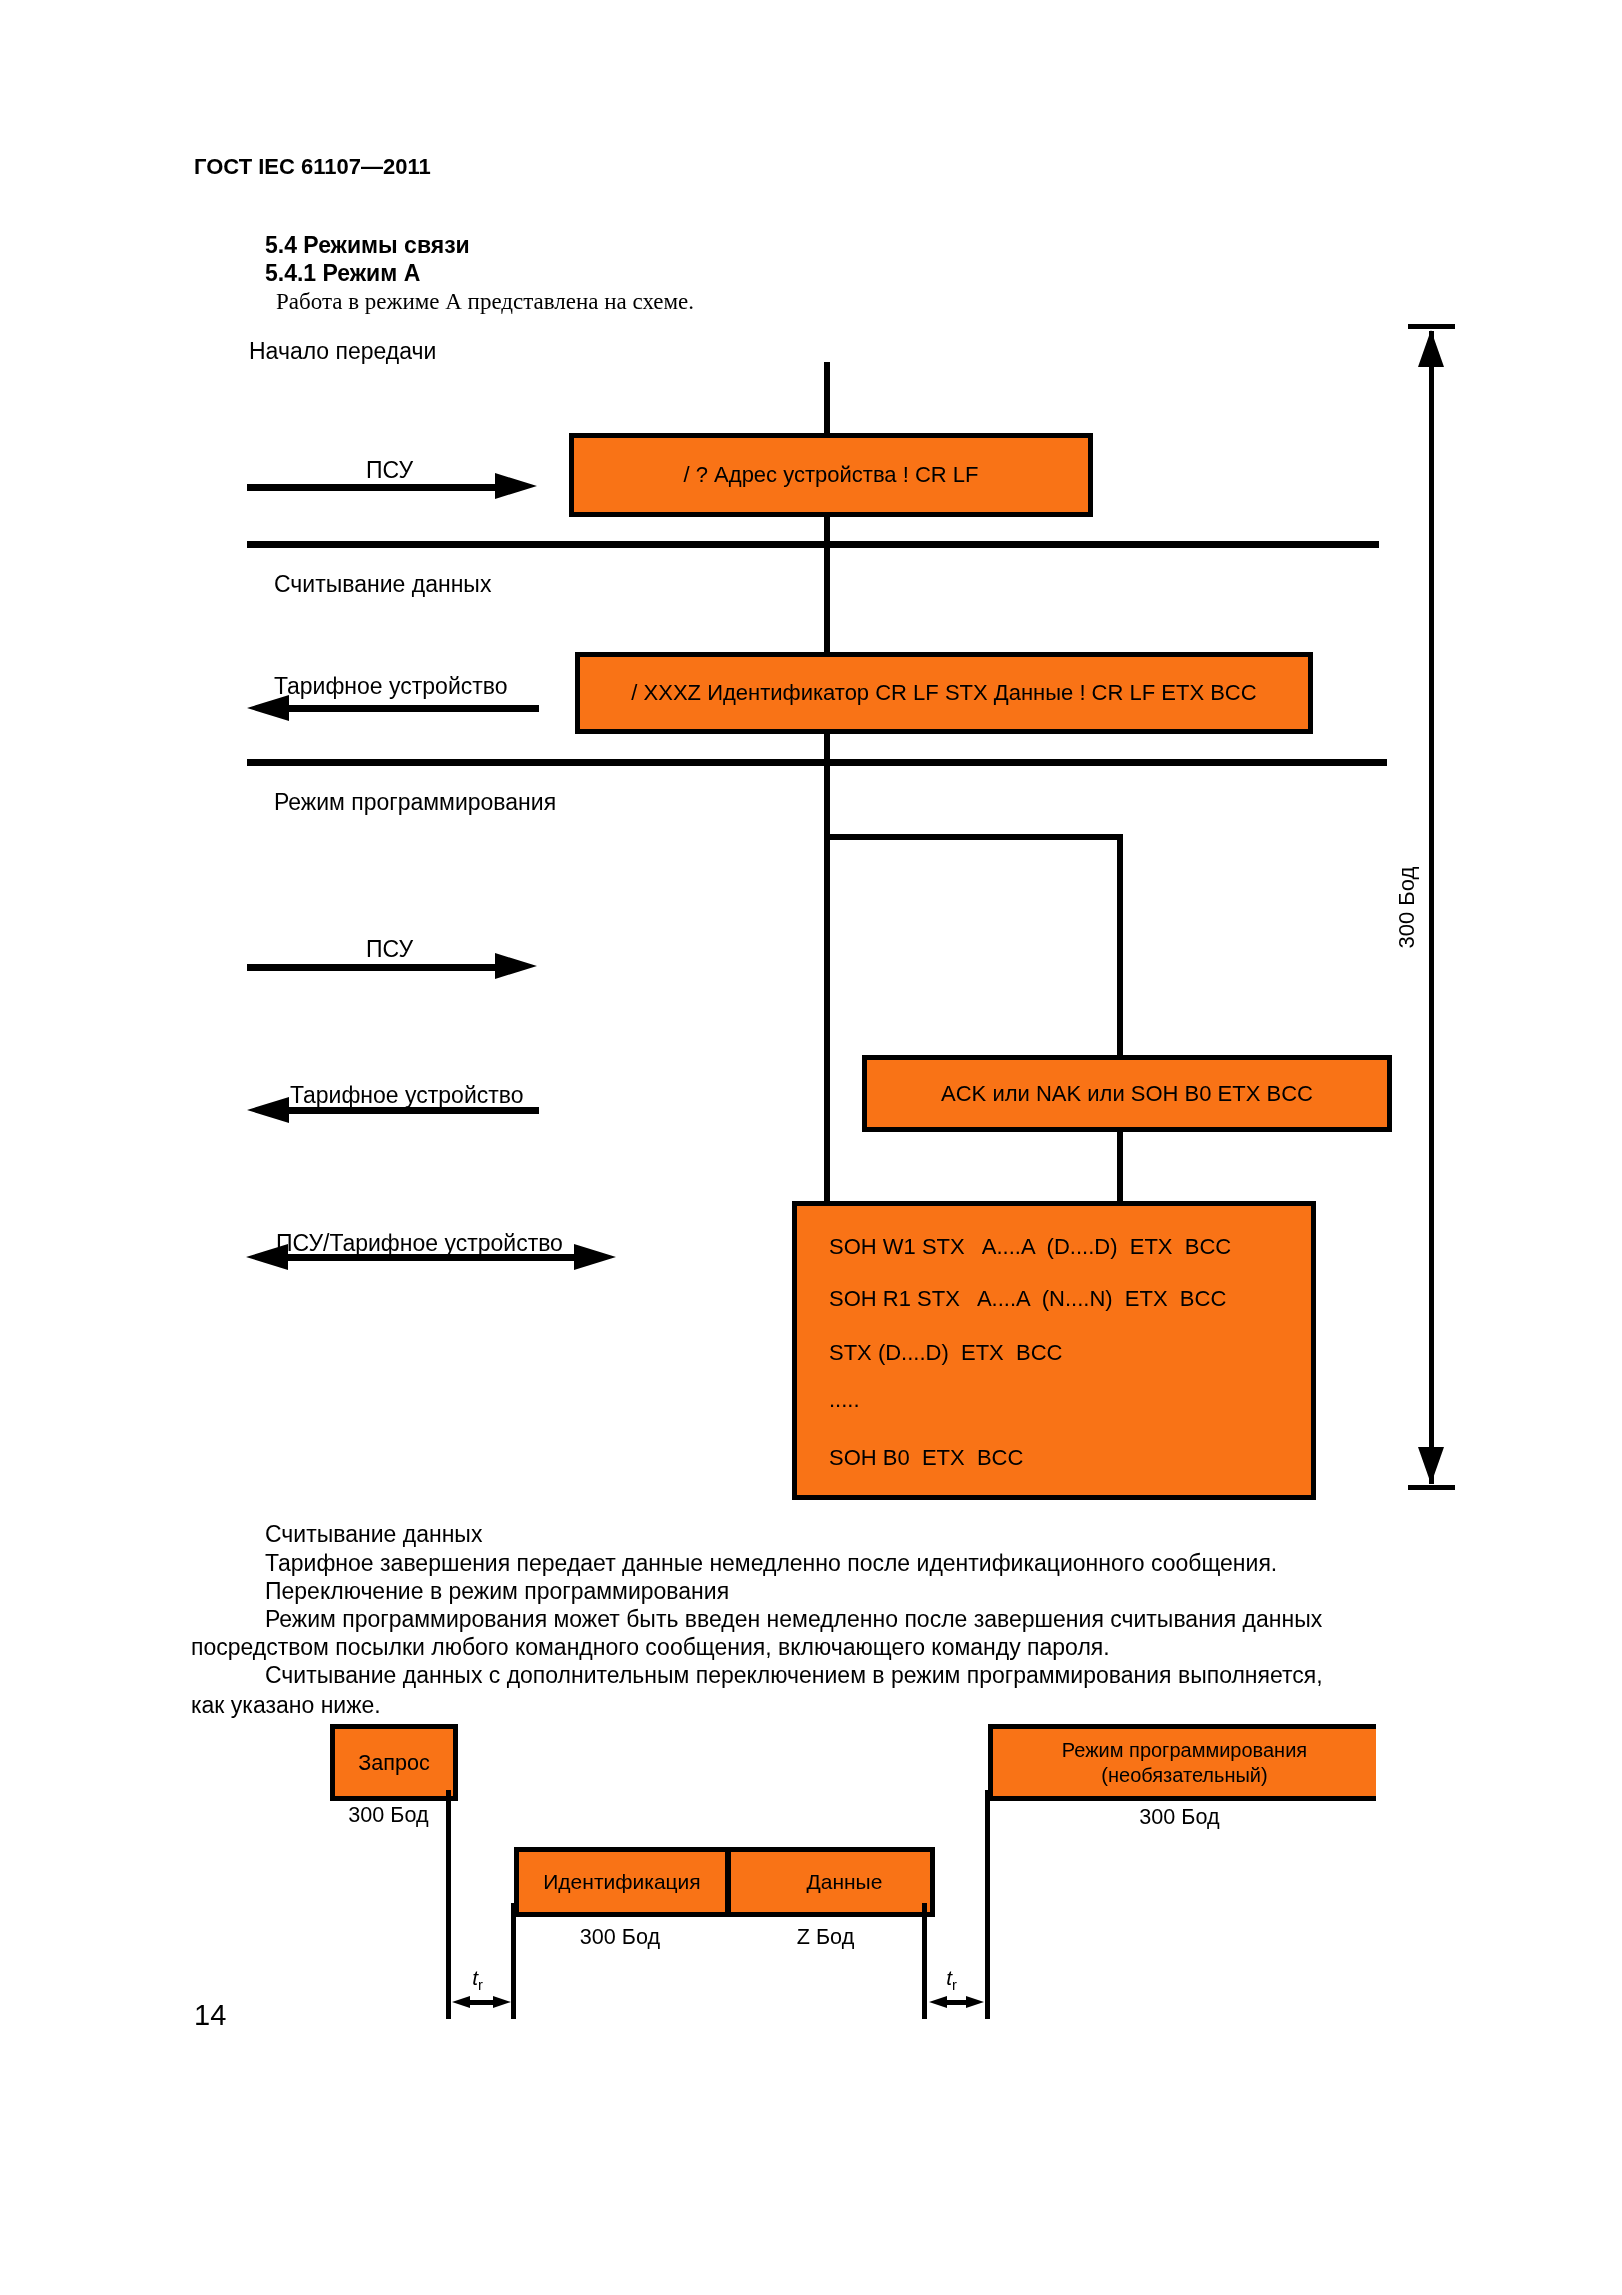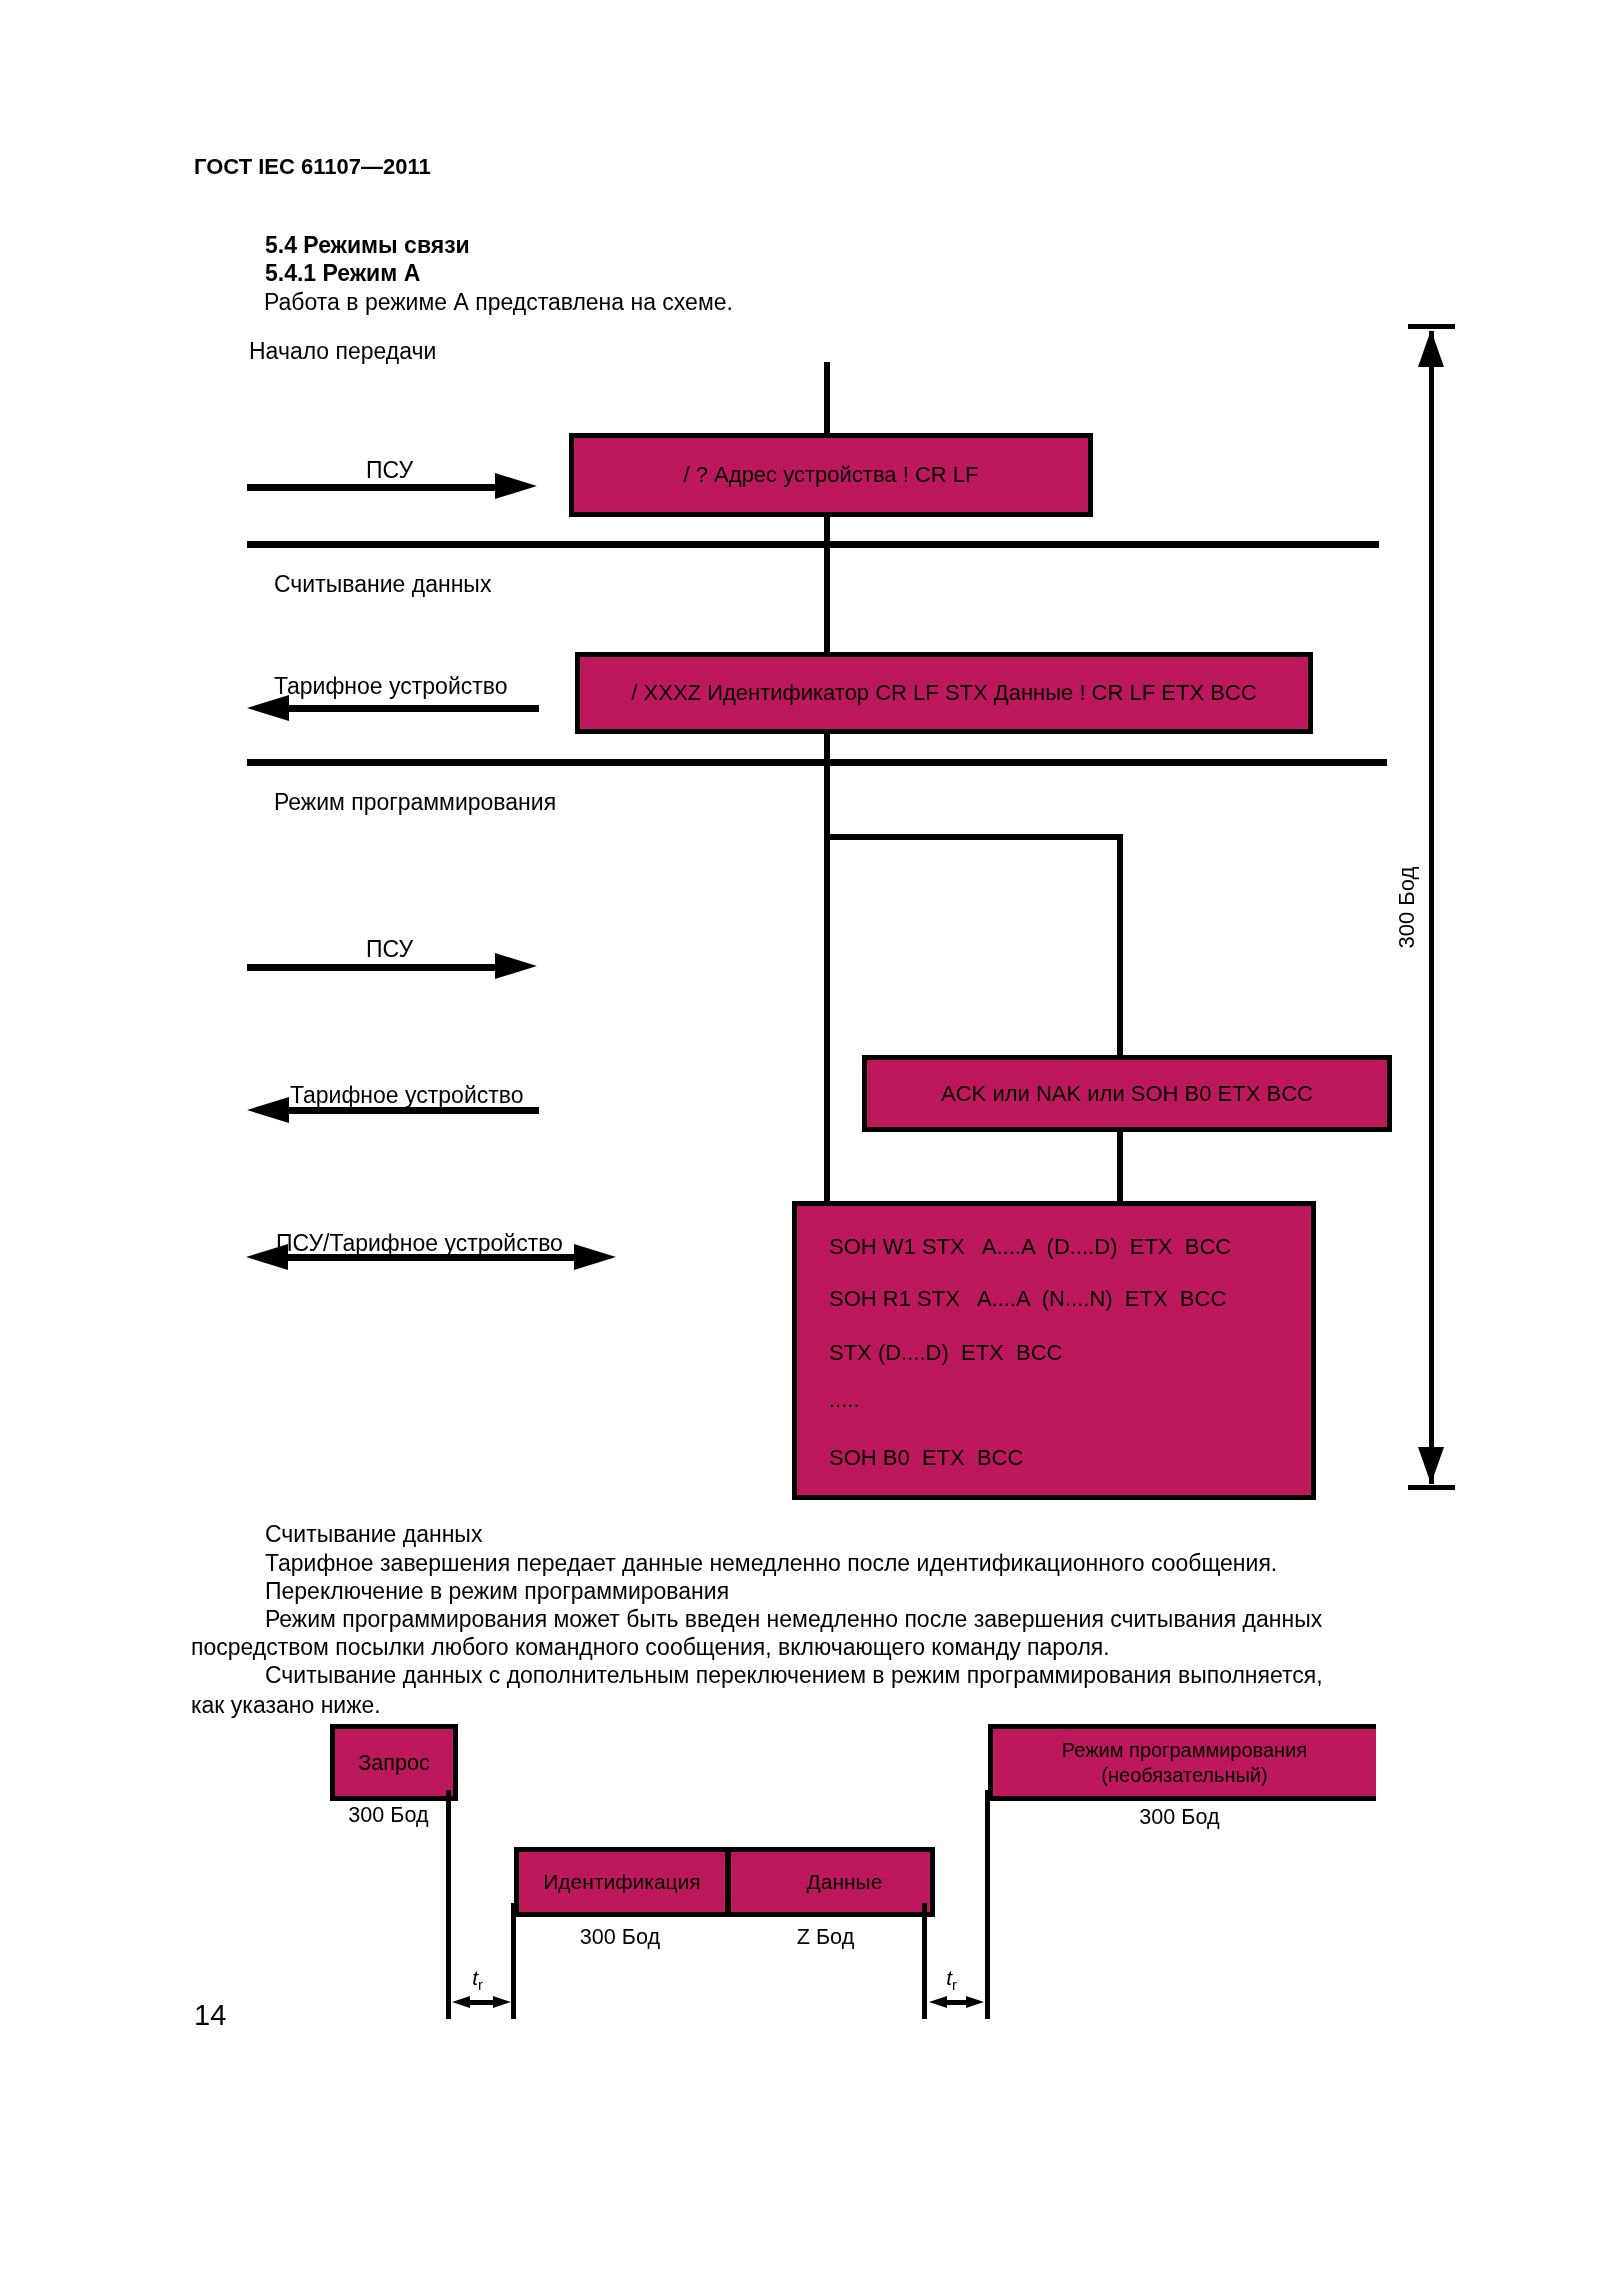--- a/index.html
+++ b/index.html
@@ -3,21 +3,21 @@
 <meta charset="utf-8">
 <style>
   html,body{margin:0;padding:0;background:#fff;}
   .page{position:relative;width:1623px;height:2295px;background:#ffffff;overflow:hidden;
         font-family:"Liberation Sans", sans-serif;color:#000;}
   .txt{position:absolute;font-size:23px;line-height:1.15;white-space:nowrap;}
   .bold{font-weight:bold;}
   .ctr{text-align:center;}
   .hline{position:absolute;background:#000;}
   .vline{position:absolute;background:#000;}
-  .dbox{position:absolute;border:5.9px solid #000;background:#be185d;
+  .dbox{position:absolute;border:5.9px solid #000;background:#f97316;
         display:flex;align-items:center;justify-content:center;
         font-size:22px;white-space:nowrap;}
   .tri{position:absolute;width:0;height:0;}
   .tri-r{border-top:13.7px solid transparent;border-bottom:13.7px solid transparent;border-left:42px solid #000;}
   .tri-l{border-top:13.7px solid transparent;border-bottom:13.7px solid transparent;border-right:42px solid #000;}
   .tri-u{border-left:13.7px solid transparent;border-right:13.7px solid transparent;border-bottom:37px solid #000;}
   .tri-d{border-left:13.7px solid transparent;border-right:13.7px solid transparent;border-top:37px solid #000;}
   .tri-sl{border-top:6.5px solid transparent;border-bottom:6.5px solid transparent;border-right:18.3px solid #000;}
   .tri-sr{border-top:6.5px solid transparent;border-bottom:6.5px solid transparent;border-left:18.3px solid #000;}
   .box5line{position:absolute;left:32px;font-size:22px;white-space:pre;}
@@ -26,21 +26,21 @@
 </style>
 </head>
 <body>
 
 <div class="page">
 
   <div class="txt bold" style="left:194px;top:154px;font-size:22px;">ГОСТ IEC 61107—2011</div>
 
   <div class="txt bold" style="left:265px;top:232px;">5.4  Режимы связи</div>
   <div class="txt bold" style="left:265px;top:260px;">5.4.1  Режим А</div>
-  <div class="txt" style="left:264px;top:289px;">Работа в режиме А представлена на схеме.</div>
+  <div class="txt" style="left:276px;top:289px;font-family:Liberation Serif, serif;">Работа в режиме А представлена на схеме.</div>
 
   <div class="txt" style="left:249px;top:338px;">Начало передачи</div>
 
   <div class="vline" style="left:824px;top:362px;width:5.9px;height:839px;"></div>
   <div class="hline" style="left:824px;top:834px;width:299px;height:5.9px;"></div>
   <div class="vline" style="left:1117px;top:834px;width:5.9px;height:367px;"></div>
   <div class="hline" style="left:247px;top:541px;width:1132px;height:6.5px;"></div>
   <div class="hline" style="left:247px;top:759px;width:1140px;height:6.5px;"></div>
 
   <div class="txt ctr" style="left:324px;top:457px;width:131px;">ПСУ</div>

